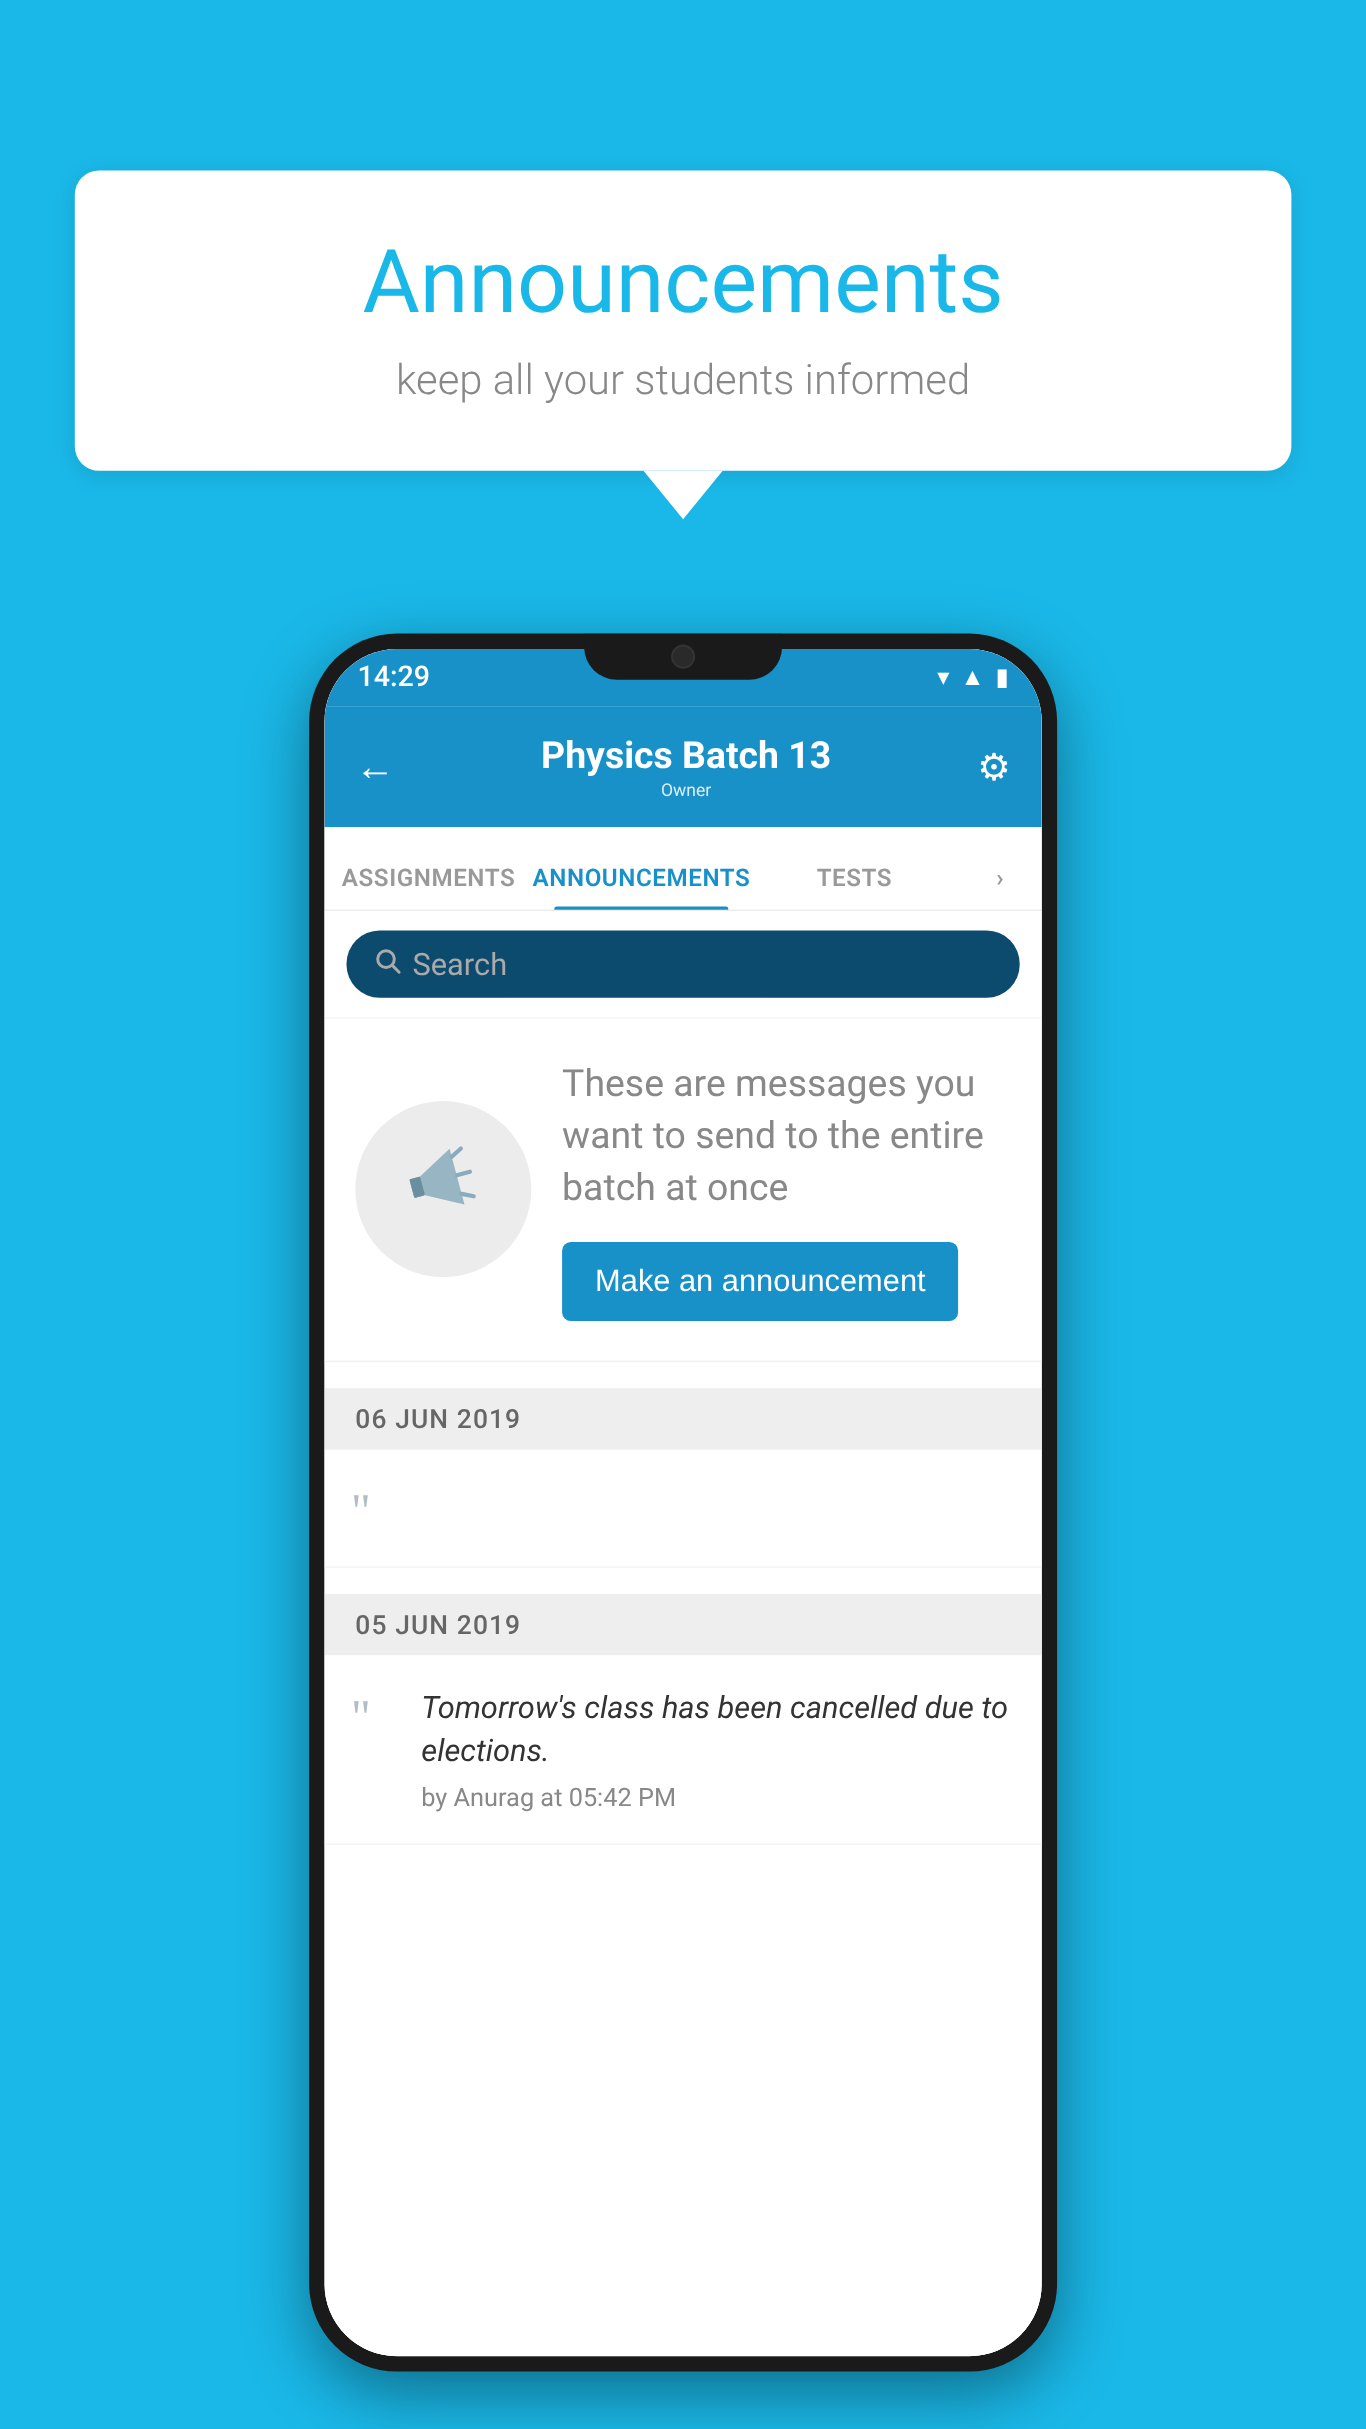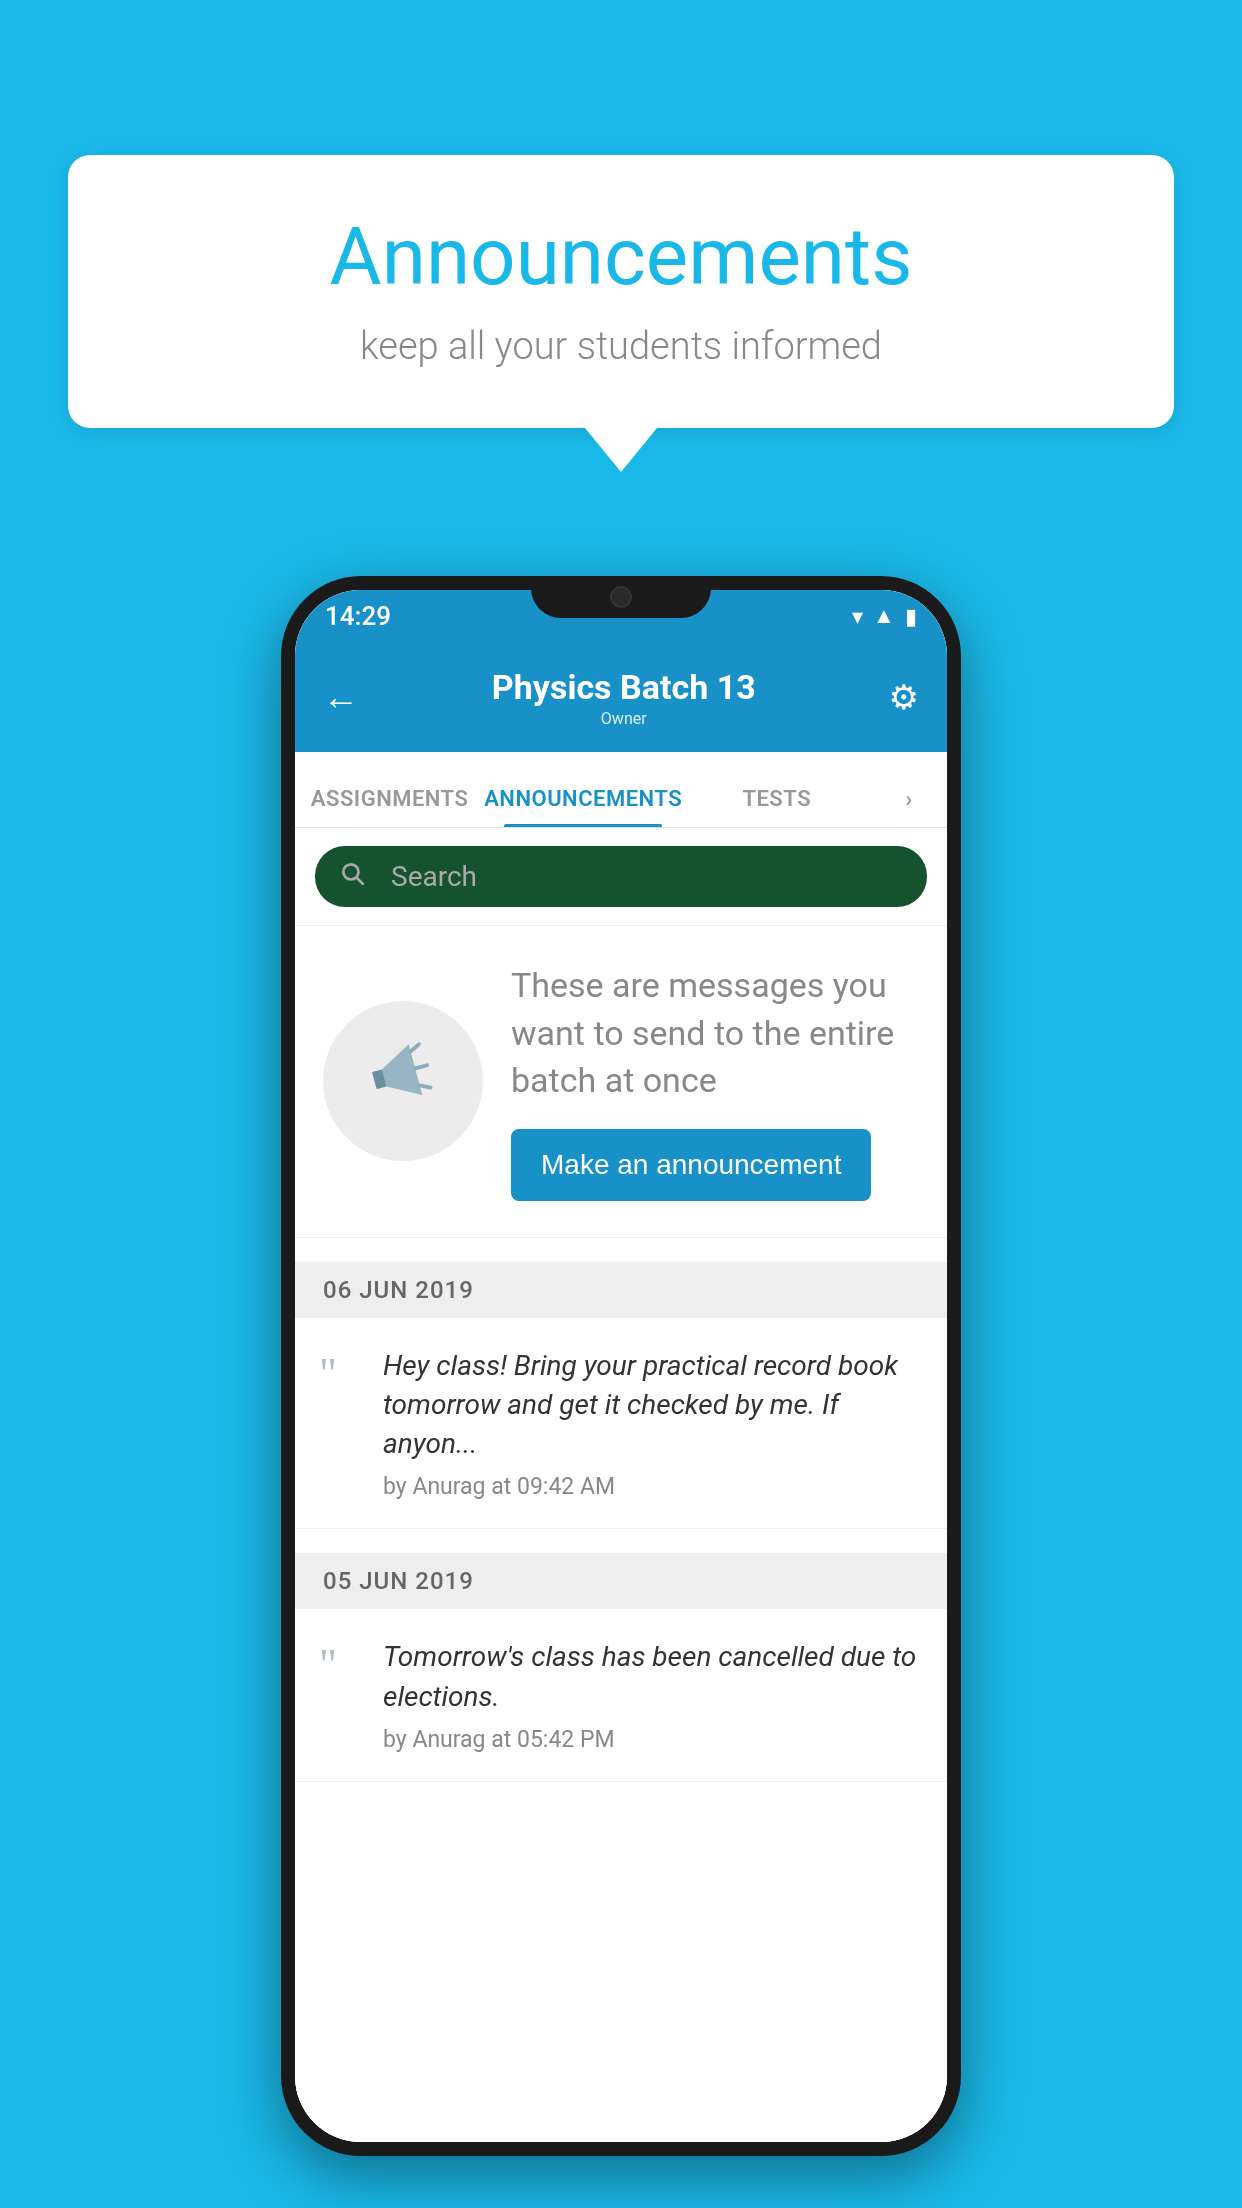--- a/index.html
+++ b/index.html
@@ -226,25 +226,25 @@
     }
 
     
     .search-container {
       background: white;
       padding: 18px 20px;
       border-bottom: 1px solid #eee;
     }
 
     .search-input-wrapper {
-      background: #14532d;
+      background: #0c4a6e;
       border-radius: 30px;
       display: flex;
       padding: 14px 24px;
-      gap: 26px;
+      gap: 10px;
     }
 
     .search-icon-svg {
       color: #aaa;
       font-size: 28px;
     }
 
     .search-text {
       font-size: 28px;
       color: #aaa;
@@ -433,24 +433,20 @@
               <button class="make-announcement-btn">Make an announcement</button>
             </div>
           </div>
 
           <div class="date-separator">
             <span>06  JUN  2019</span>
           </div>
 
           <div class="announcement-item">
             <div class="quote-icon">"</div>
-            <div class="announcement-content">
-              <div class="announcement-text">Hey class! Bring your practical record book tomorrow and get it checked by me. If anyon...</div>
-              <div class="announcement-meta">by Anurag at 09:42 AM</div>
-            </div>
           </div>
 
           <div class="date-separator">
             <span>05  JUN  2019</span>
           </div>
 
           <div class="announcement-item">
             <div class="quote-icon">"</div>
             <div class="announcement-content">
               <div class="announcement-text">Tomorrow's class has been cancelled due to elections.</div>

